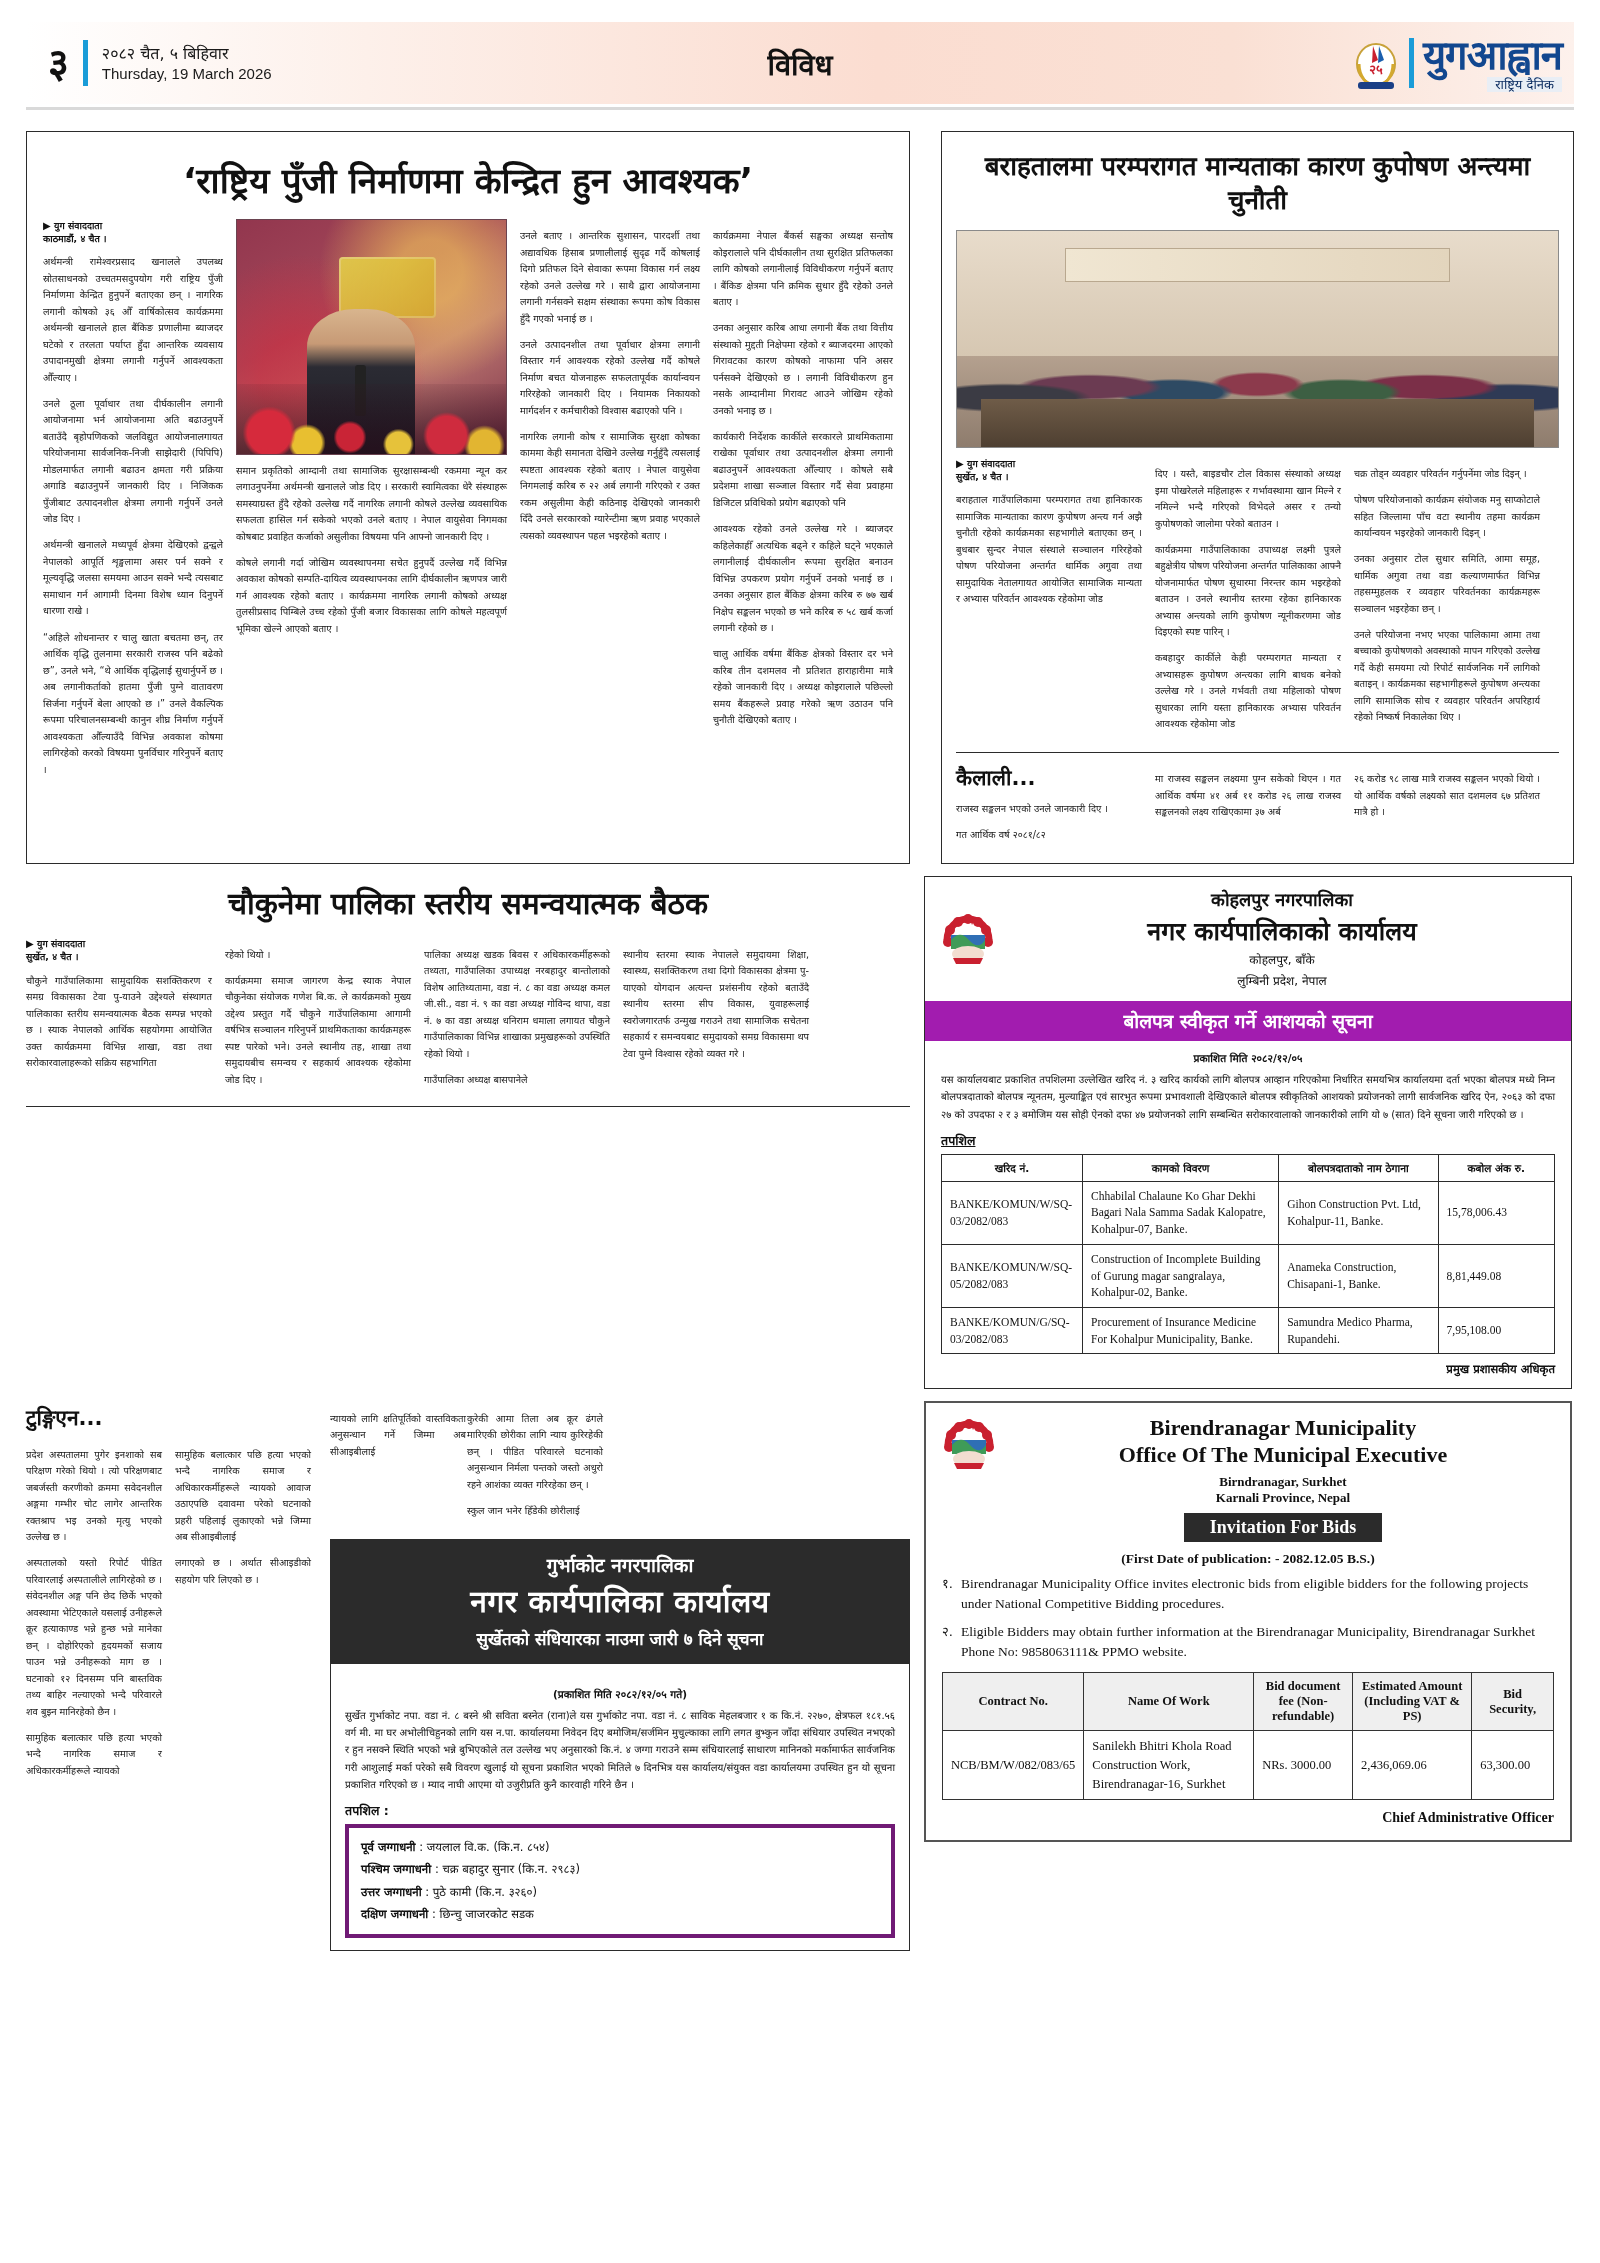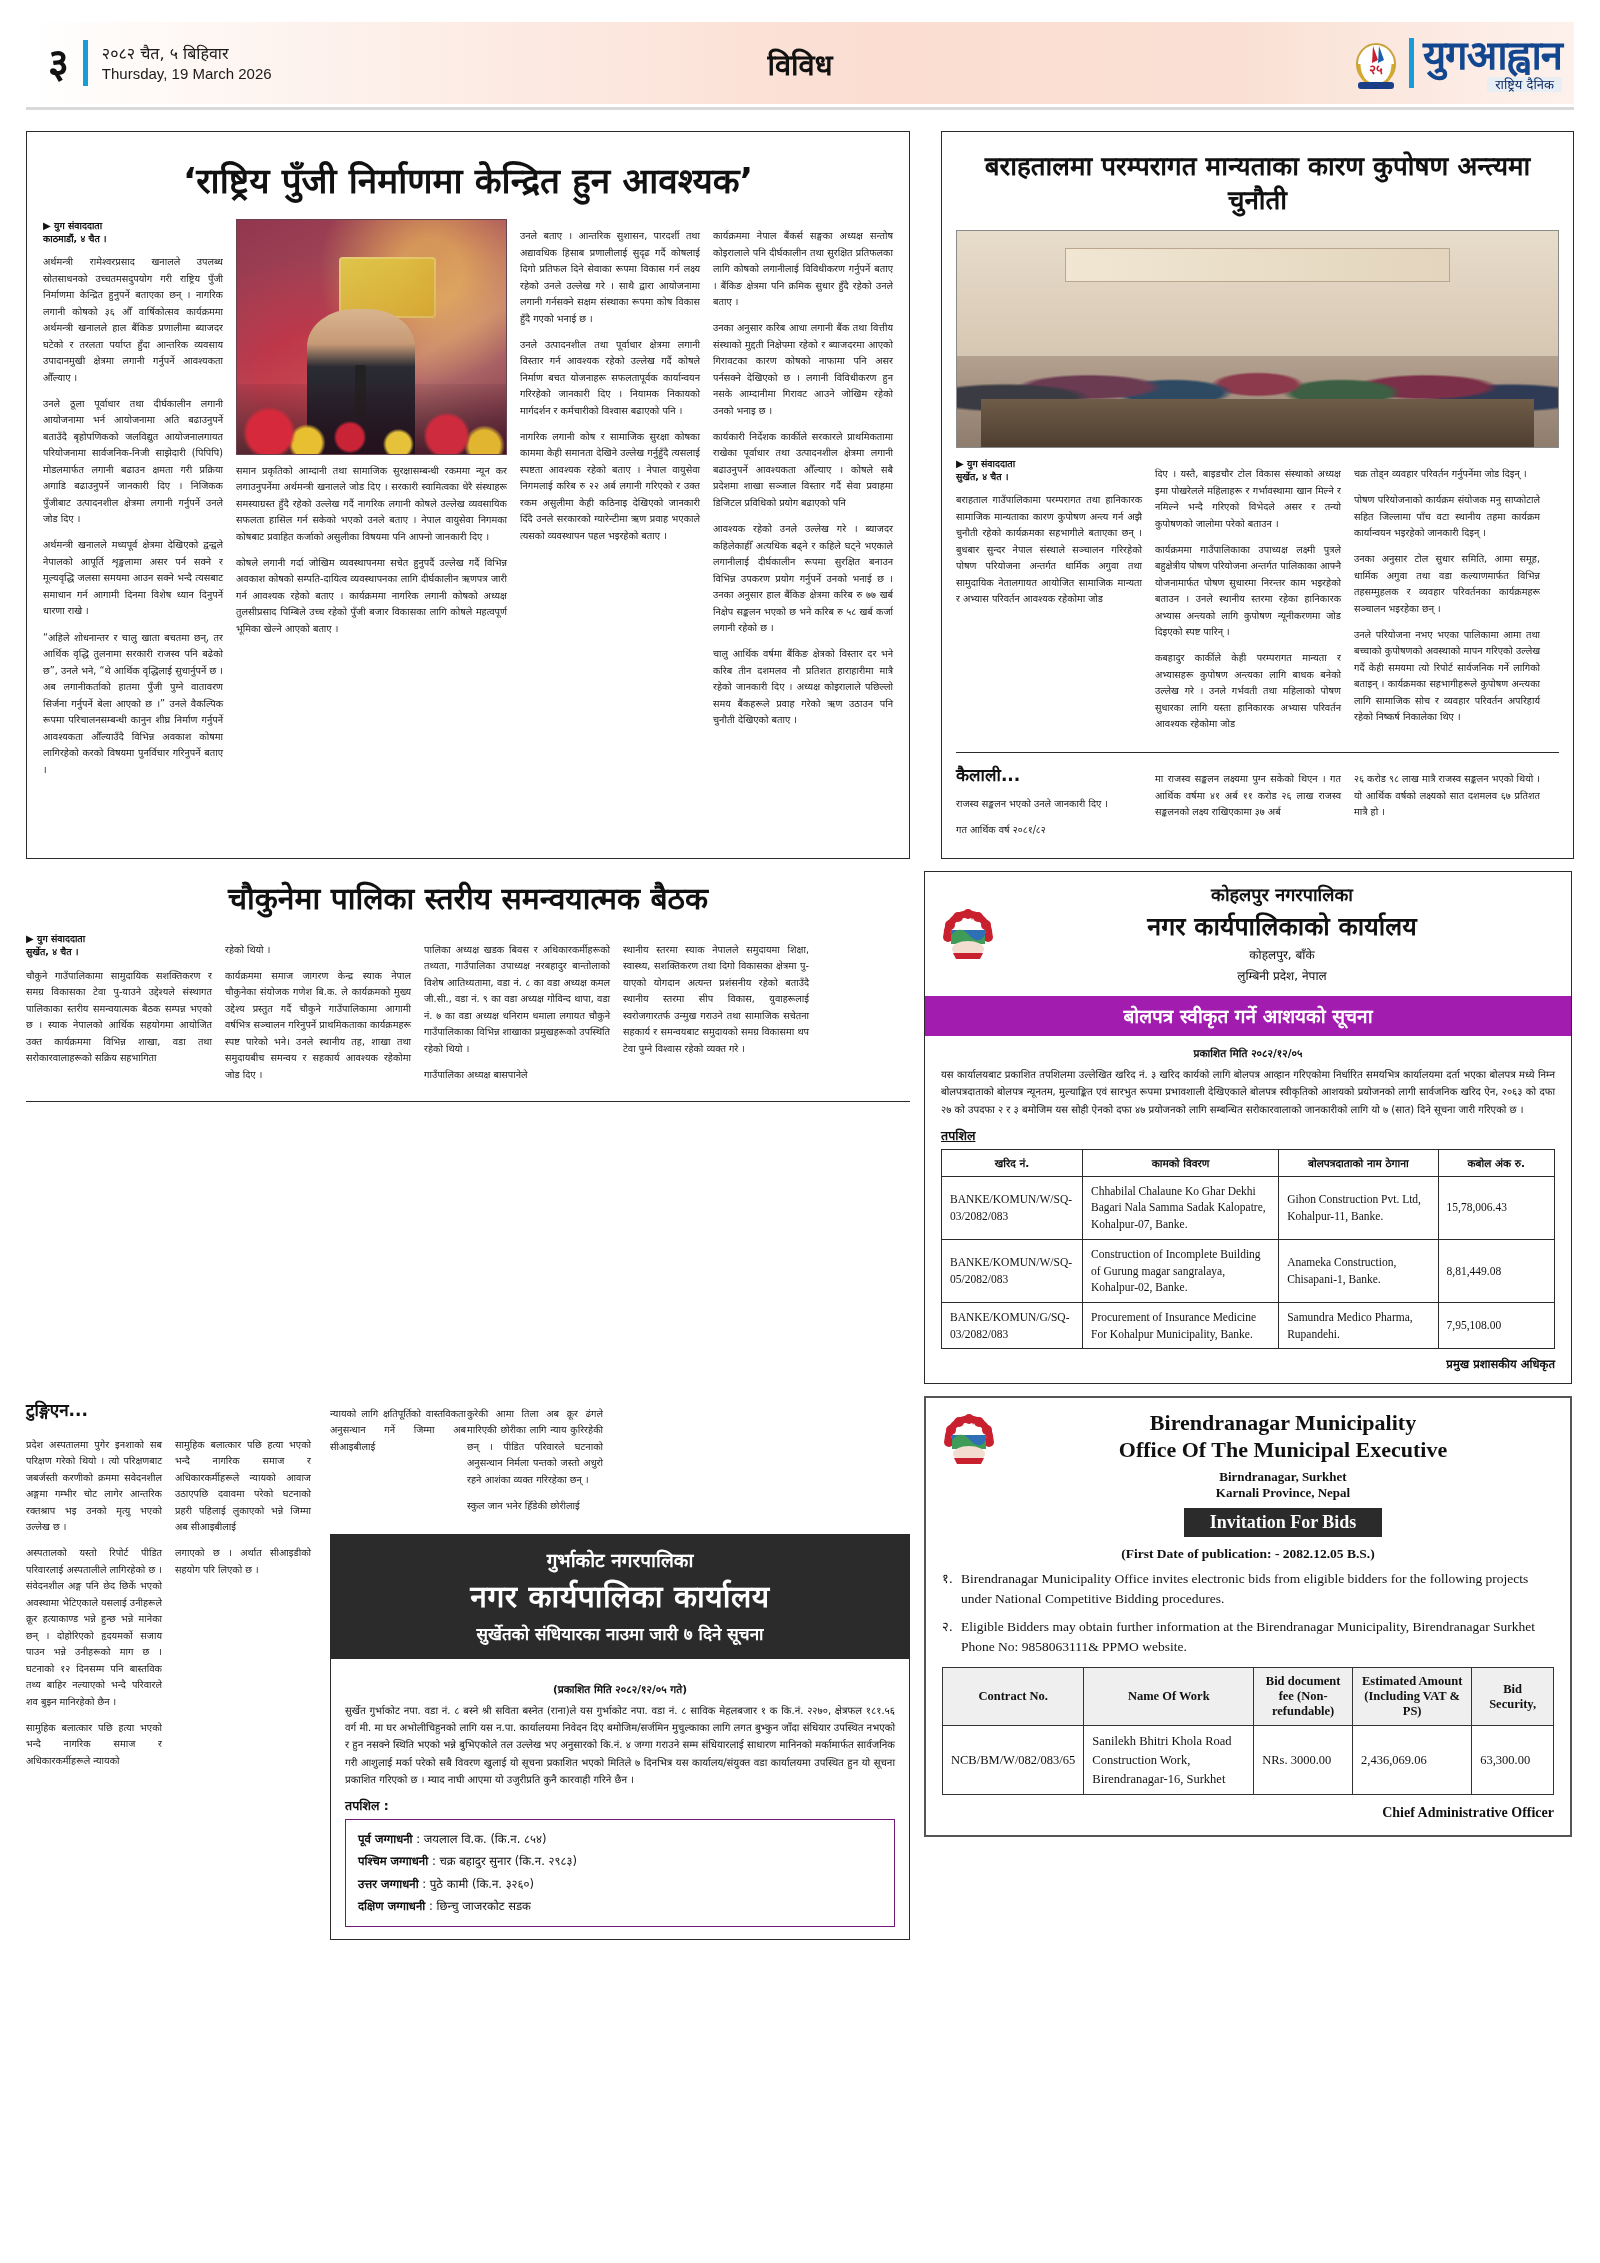--- a/index.html
+++ b/index.html
@@ -42,21 +42,21 @@
     color:#12478f; letter-spacing:-1px;
   }
   .brand-sub {
     font-family:"DejaVu Sans", sans-serif; font-size:13px; color:#0f2f63;
     background:#e9eef5; display:inline-block; padding:1px 8px; margin-top:2px;
   }
   .masthead-underline { height:3px; background:#d9d9d9; margin-top:3px; }
 
   
   .np { font-family:"DejaVu Sans", sans-serif; }
-  .box { border:1px solid #701a75; }
+  .box { border:4px solid #701a75; }
   .body-np {
     font-family:"DejaVu Sans", sans-serif; font-size:9.6px; line-height:1.72;
     text-align:justify; color:#1a1a1a; hyphens:none;
   }
   .byline { font-family:"DejaVu Sans", sans-serif; font-size:9.4px; font-weight:bold; }
   .byline .tri { color:#111; font-size:10px; }
 
   
   .top-row { display:flex; gap:31px; margin-top:21px; }
   .art-lead { width:884px; border:1px solid #2b2b2b; padding:14px 16px 10px; }
@@ -195,21 +195,21 @@
   }
   .ifb-date { text-align:center; font-family:"Liberation Serif", serif; font-weight:bold; font-size:13.5px; margin-top:9px; }
   .ifb-item { display:flex; gap:8px; margin-top:7px; font-family:"Liberation Serif", serif; font-size:13.5px; line-height:1.5; }
   .ifb-item .bul { font-family:"DejaVu Sans", sans-serif; font-size:13px; }
   table.ifb-tbl { width:100%; border-collapse:collapse; margin-top:10px; }
   table.ifb-tbl th, table.ifb-tbl td { border:1px solid #333; padding:6px 8px; }
   table.ifb-tbl th { background:#efefef; font-family:"Liberation Serif", serif; font-weight:bold; font-size:12.5px; text-align:center; }
   table.ifb-tbl td { font-family:"Liberation Serif", serif; font-size:12.5px; line-height:1.5; }
   .ifb-sign { text-align:right; font-family:"Liberation Serif", serif; font-weight:bold; font-size:14px; margin-top:10px; }
 
-  .jump-head { font-family:"DejaVu Sans", sans-serif; font-weight:bold; font-size:17px; margin:2px 0 6px; }
+  .jump-head { font-family:"DejaVu Sans", sans-serif; font-weight:bold; font-size:21px; margin:2px 0 6px; }
   hr.thin { border:0; border-top:1px solid #2b2b2b; margin:10px 0 8px; }
 </style>
 </head>
 <body>
 
 <div class="page">
 
   <div class="masthead">
     <div class="folio-num">३</div>
     <div class="folio-rule"></div>

